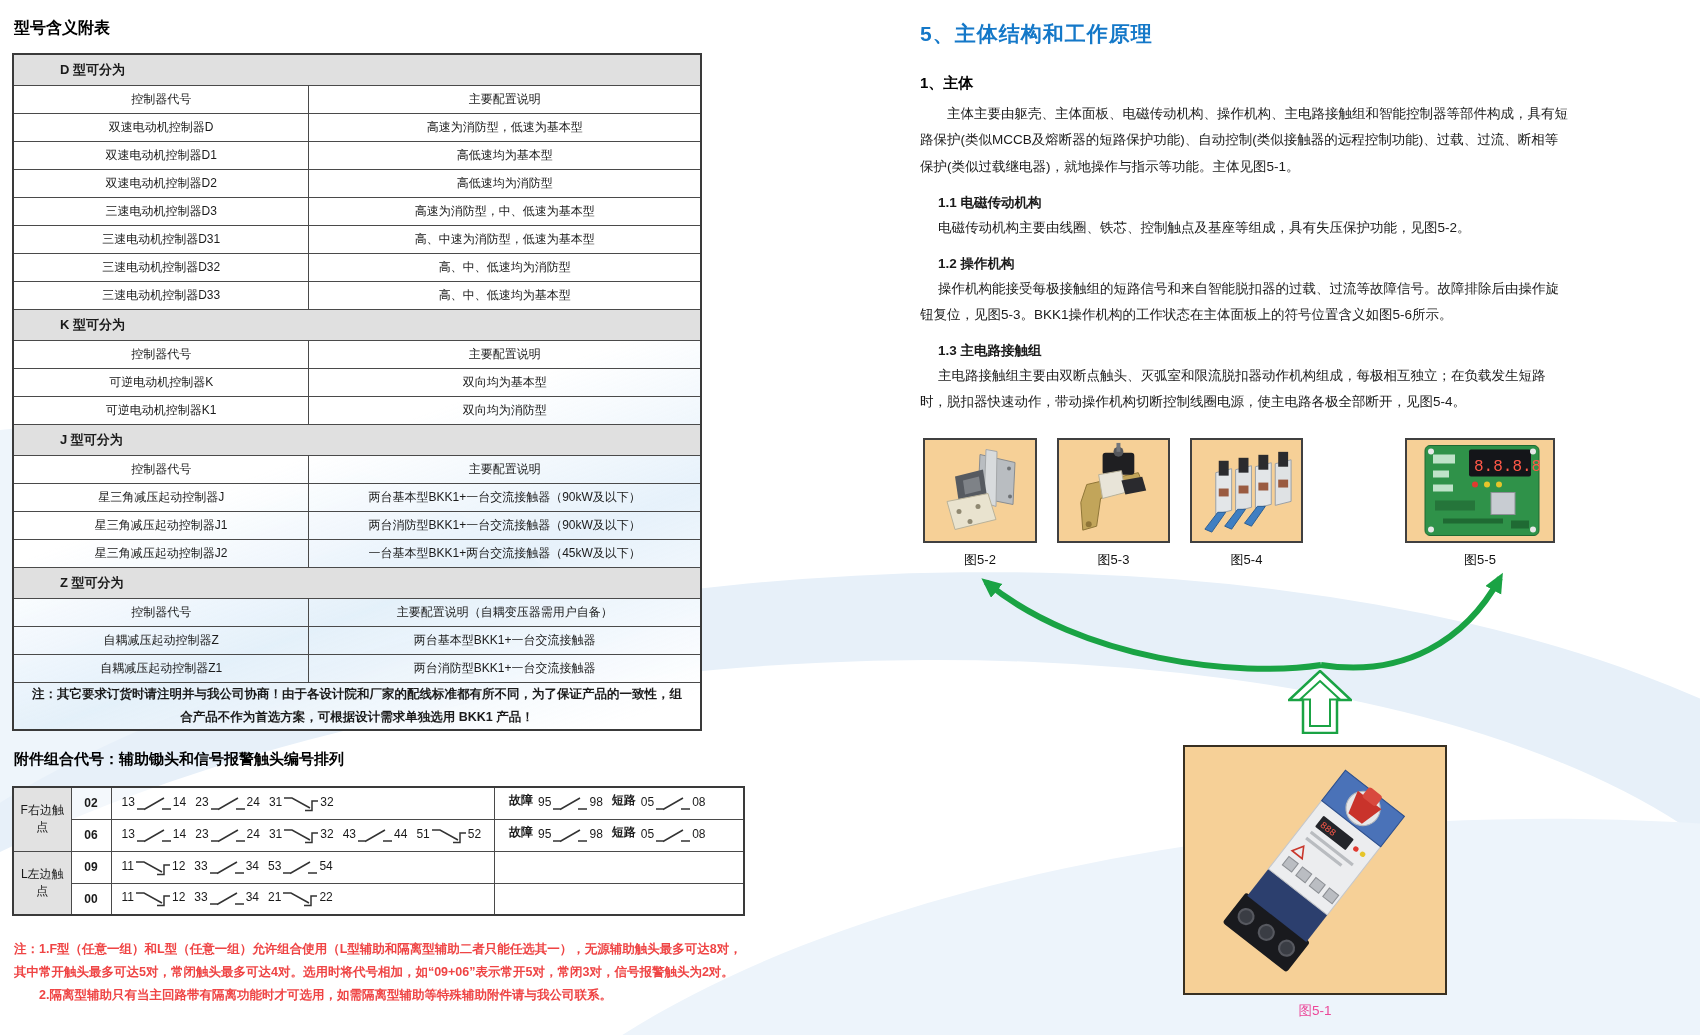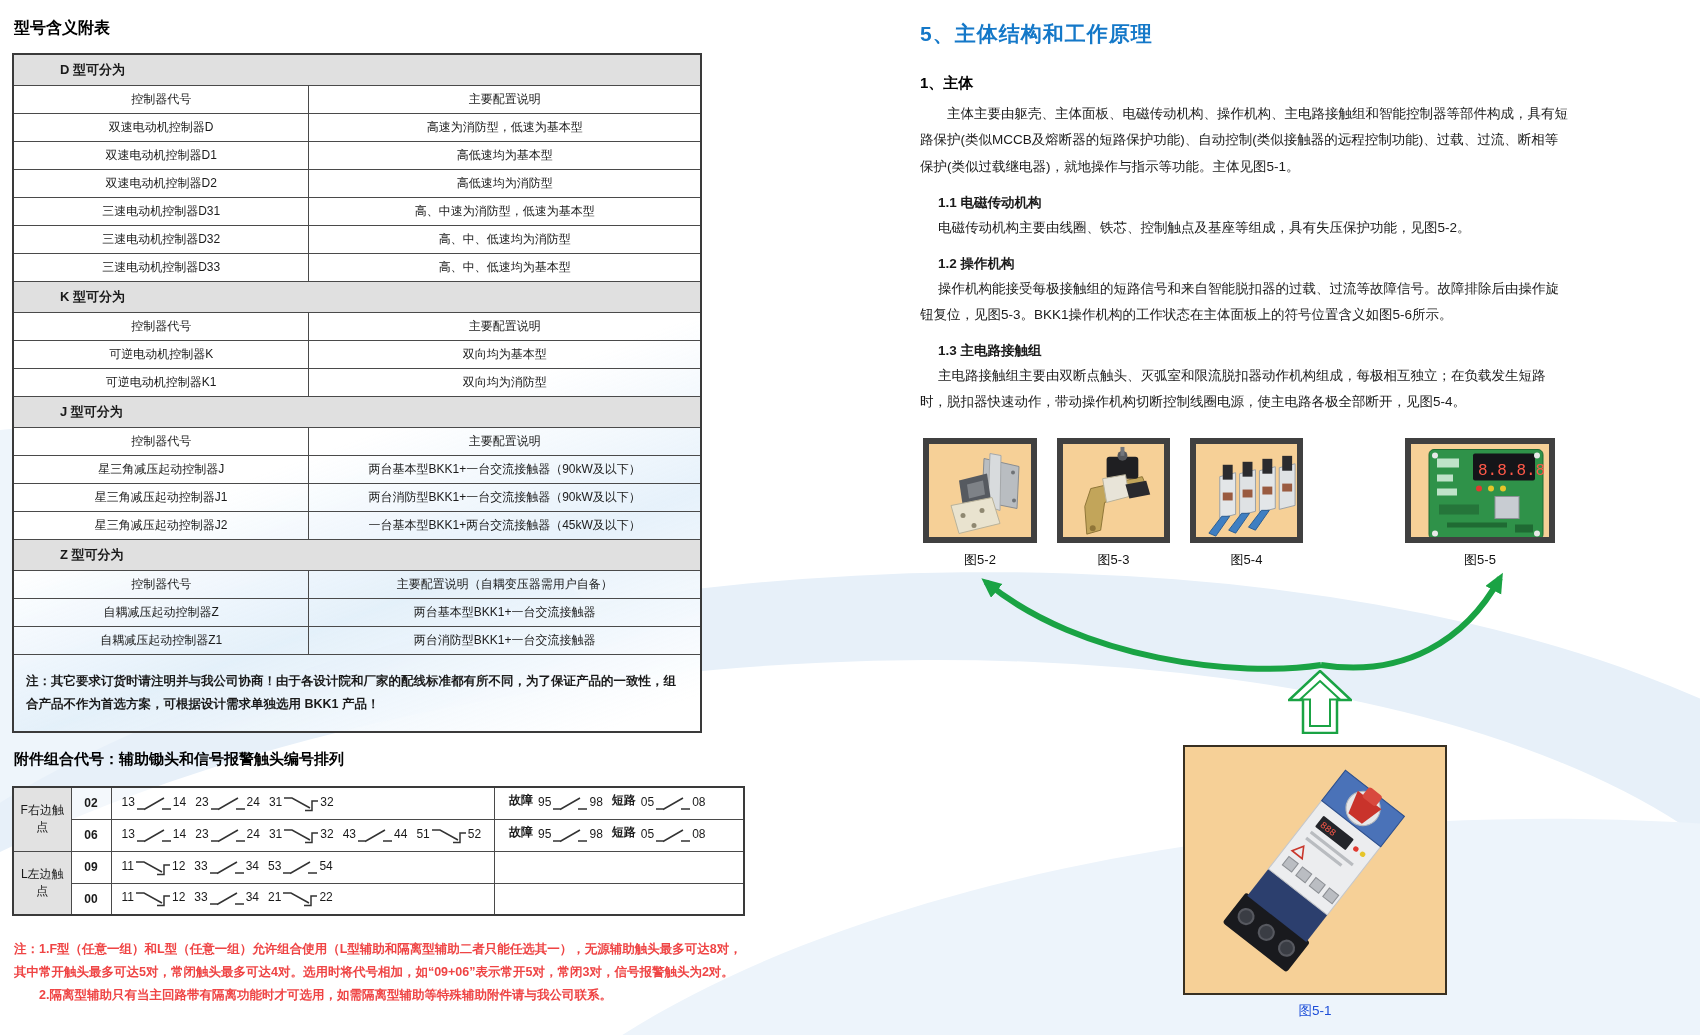--- a/index.html
+++ b/index.html
@@ -19,21 +19,21 @@
 
   
   .left-col { position:absolute; left:12px; top:18px; width:733px; z-index:2; }
   .left-title { font-size:16px; font-weight:700; color:#000; margin:0 0 14px 2px; }
 
   table.model { width:690px; border-collapse:collapse; border:2px solid #3a3a3a;
     background:linear-gradient(160deg, #ffffff 55%, rgba(226,239,250,0.85) 74%, #ffffff 96%); }
   table.model td { border:1px solid #4a4a4a; font-size:12px; padding:5px 6px; text-align:center; }
   table.model td.sec-header { background:#e0e0e0; font-weight:700; font-size:13px; text-align:left; padding:6px 6px 6px 46px; }
   table.model td.c1 { width:43%; }
-  table.model td.note-cell { text-align:left; font-weight:700; font-size:12.5px; line-height:1.85; padding:15px 12px; }
+  table.model td.note-cell { text-align:center; font-weight:700; font-size:12.5px; line-height:1.85; padding:0 12px; }
 
   .accessory-title { position:absolute; left:2px; top:732px; font-size:15px; font-weight:700; color:#000; white-space:nowrap; }
 
   table.accessory { position:absolute; left:0; top:768px; width:733px; border-collapse:collapse; border:2px solid #3a3a3a; background:rgba(255,255,255,0.55);padding-left:44px; }
   table.accessory td { border:1px solid #4a4a4a; font-size:12px; height:32px; }
   table.accessory td.grp { background:#e2e2e2; width:58px; text-align:center; font-size:12px; padding:0 2px; }
   table.accessory td.code { width:40px; text-align:center; font-weight:700; }
   table.accessory td.diag { width:363px; padding:2px 4px 2px 10px; white-space:nowrap; }
   table.accessory td.alarm { padding:2px 4px 2px 14px; white-space:nowrap; }
   .contact { display:inline-flex; align-items:flex-end; margin-right:9px; }
@@ -45,32 +45,32 @@
   .foot-notes p.p2 { text-indent:2em; }
 
   
   .right-col { position:absolute; left:920px; top:18px; width:650px; height:1010px; z-index:2; }
   .right-heading { font-size:21px; font-weight:700; letter-spacing:1px; margin:2px 0 0; }
   .sub-heading { font-size:15px; font-weight:700; color:#000; margin:26px 0 0; }
   .intro { font-size:13.5px; line-height:1.95; text-indent:2em; margin:8px 0 3px; }
   .sec-title { font-size:13.5px; font-weight:700; margin:14px 0 0 18px; }
   .sec-body { font-size:13.5px; line-height:1.92; text-indent:18px; margin:3px 0 0; }
 
-  .fig-box { position:absolute; top:420px; height:105px; border:6px solid #404040; background:#f6d097; overflow:hidden; }
+  .fig-box { position:absolute; top:420px; height:105px; border:2px solid #404040; background:#f6d097; overflow:hidden; }
   .fig-cap { position:absolute; top:533px; height:18px; font-size:13px; text-align:center; color:#111; }
   .fig-b1 { left:3px;   width:114px; }
   .fig-b2 { left:137px; width:113px; }
   .fig-b3 { left:270px; width:113px; }
   .fig-b4 { left:485px; width:150px; }
 
   .arrows-svg { position:absolute; left:0; top:550px; width:650px; height:112px; }
   .hollow-arrow { position:absolute; left:368px; top:652px; width:64px; height:64px; }
 
   .main-fig { position:absolute; left:263px; top:727px; width:264px; height:250px; border:2px solid #383022; background:#f6d097; overflow:hidden; }
-  .main-fig-cap { position:absolute; left:263px; top:984px; width:264px; text-align:center; font-size:13.5px; color:#1d4ed8; }
+  .main-fig-cap { position:absolute; left:263px; top:984px; width:264px; text-align:center; font-size:13.5px; color:#ec4899; }
 </style>
 </head>
 <body>
 
 <div class="page">
 
   <div class="bgwave w4"></div>
   <div class="bgwave w1"></div>
   <div class="bgwave w2"></div>
   <div class="bgwave w3"></div>
@@ -91,20 +91,24 @@
             <td class="c1">双速电动机控制器D</td>
             <td class="c2">高速为消防型，低速为基本型</td>
           </tr>
           <tr>
             <td class="c1">双速电动机控制器D1</td>
             <td class="c2">高低速均为基本型</td>
           </tr>
           <tr>
             <td class="c1">双速电动机控制器D2</td>
             <td class="c2">高低速均为消防型</td>
+          </tr>
+          <tr>
+            <td class="c1">三速电动机控制器D3</td>
+            <td class="c2">高速为消防型，中、低速为基本型</td>
           </tr>
           <tr>
             <td class="c1">三速电动机控制器D31</td>
             <td class="c2">高、中速为消防型，低速为基本型</td>
           </tr>
           <tr>
             <td class="c1">三速电动机控制器D32</td>
             <td class="c2">高、中、低速均为消防型</td>
           </tr>
           <tr>

